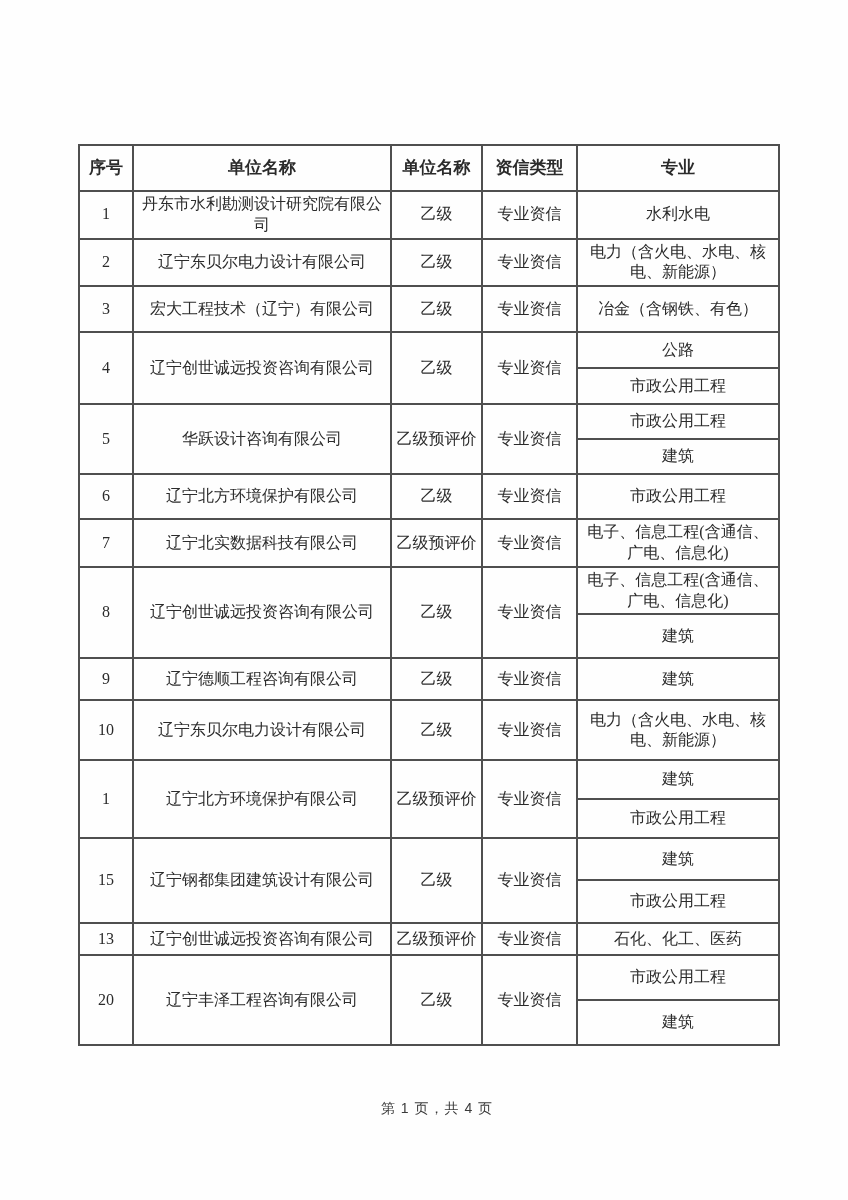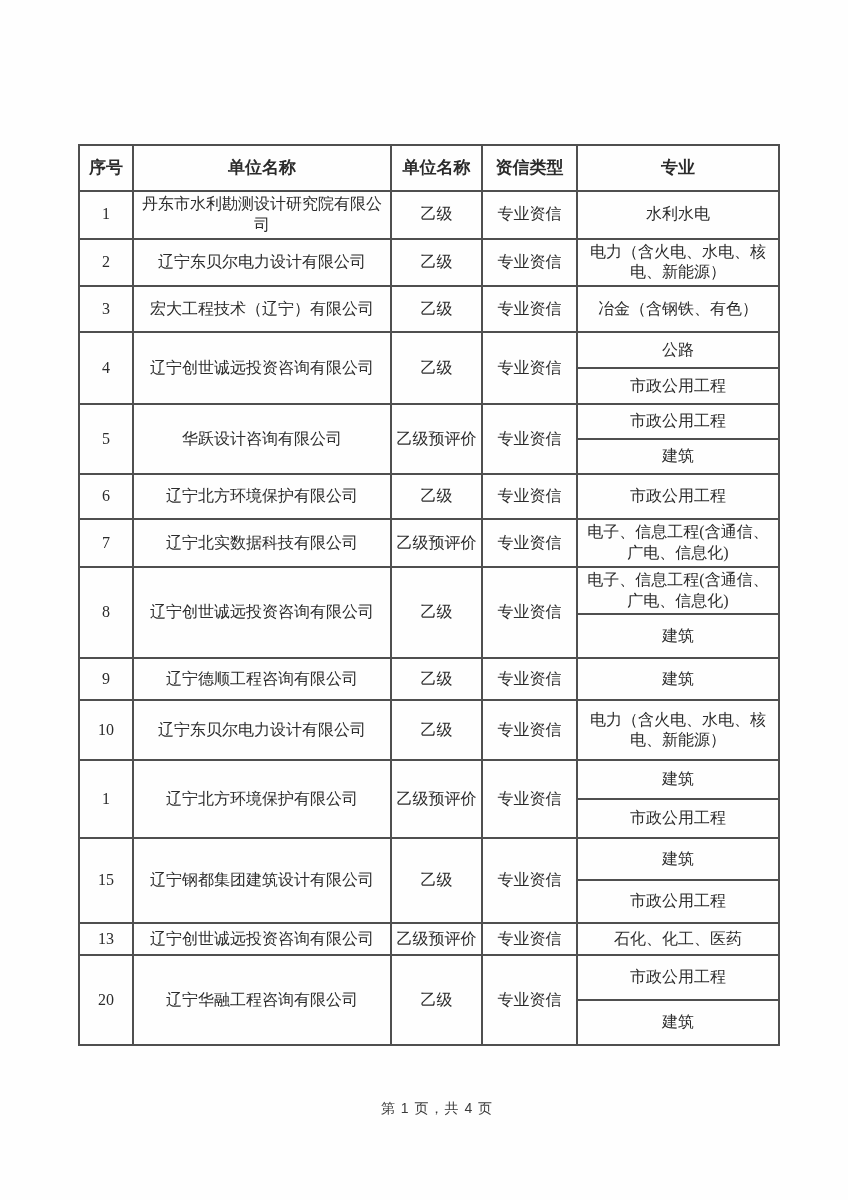--- a/index.html
+++ b/index.html
@@ -206,21 +206,21 @@
       <tr class="rh47">
         <td class="c-num">13</td>
         <td class="c-name">辽宁创世诚远投资咨询有限公司</td>
         <td>乙级预评价</td>
         <td>专业资信</td>
         <td>石化、化工、医药</td>
       </tr>
 
       <tr class="rh45">
         <td class="c-num" rowspan="2">20</td>
-        <td class="c-name" rowspan="2">辽宁华融工程咨询有限公司</td>
+        <td class="c-name" rowspan="2">辽宁丰泽工程咨询有限公司</td>
         <td rowspan="2">乙级</td>
         <td rowspan="2">专业资信</td>
         <td>市政公用工程</td>
       </tr>
       <tr class="rh45">
         <td>建筑</td>
       </tr>
 
     </tbody>
   </table>

